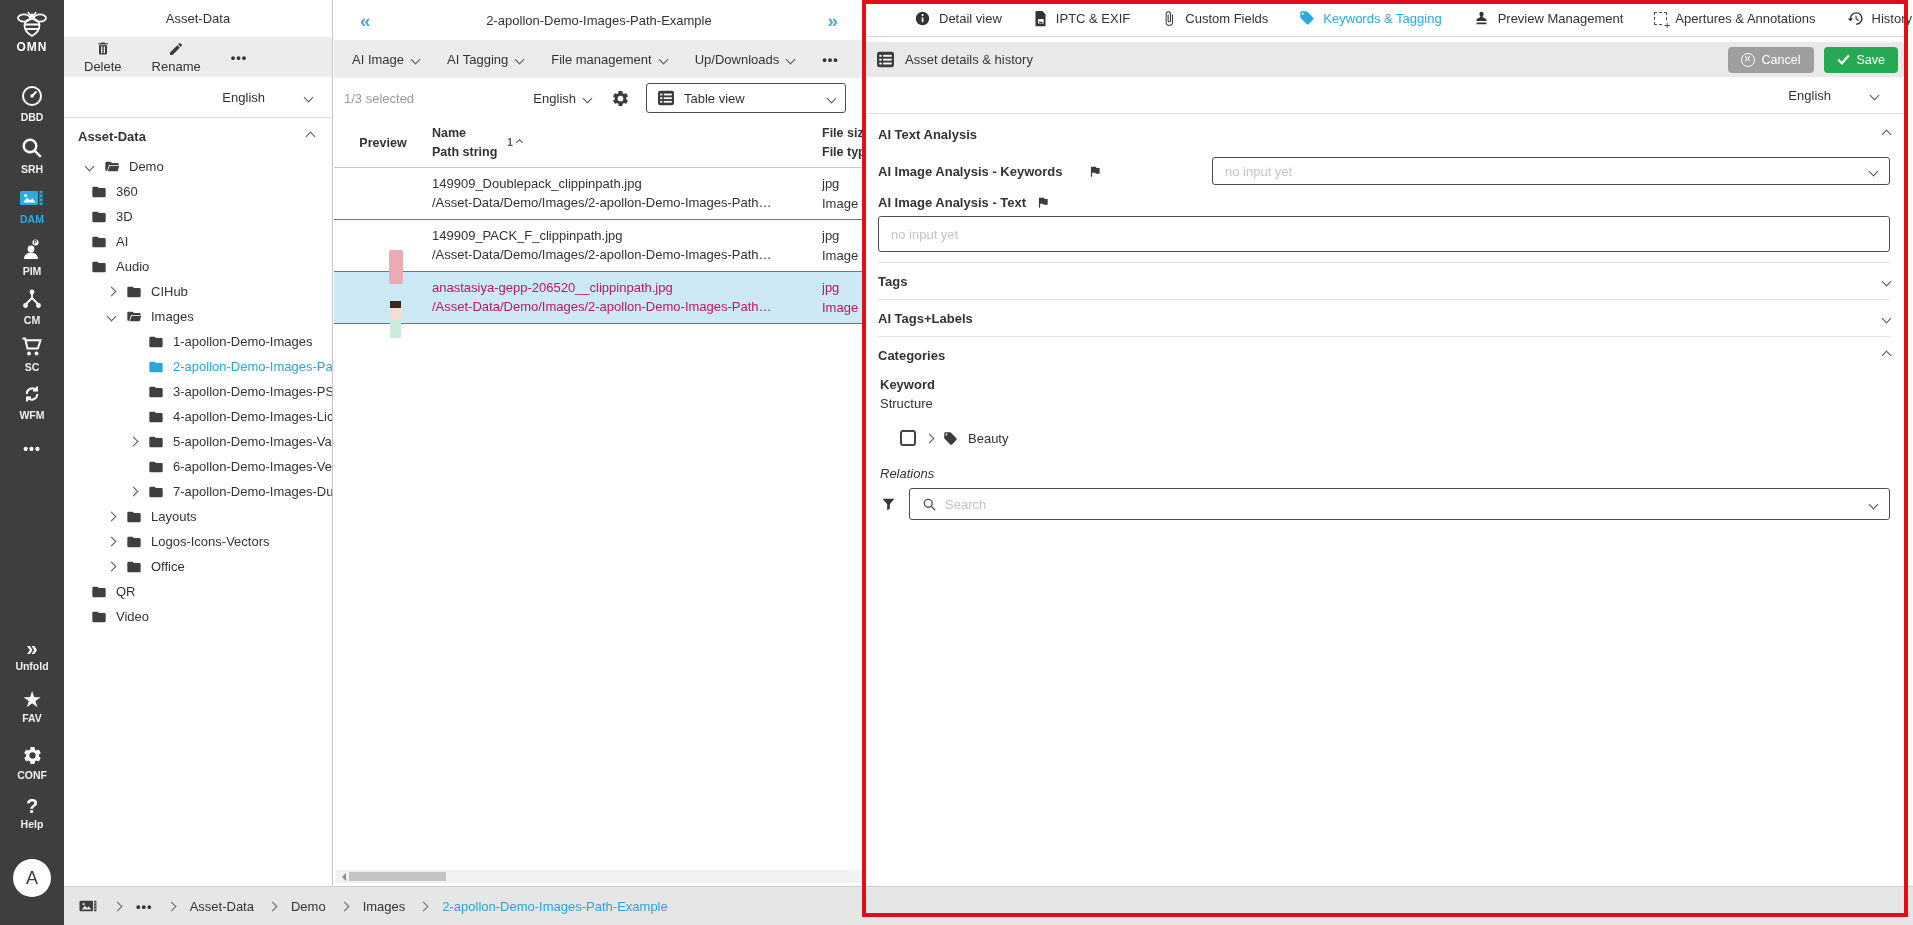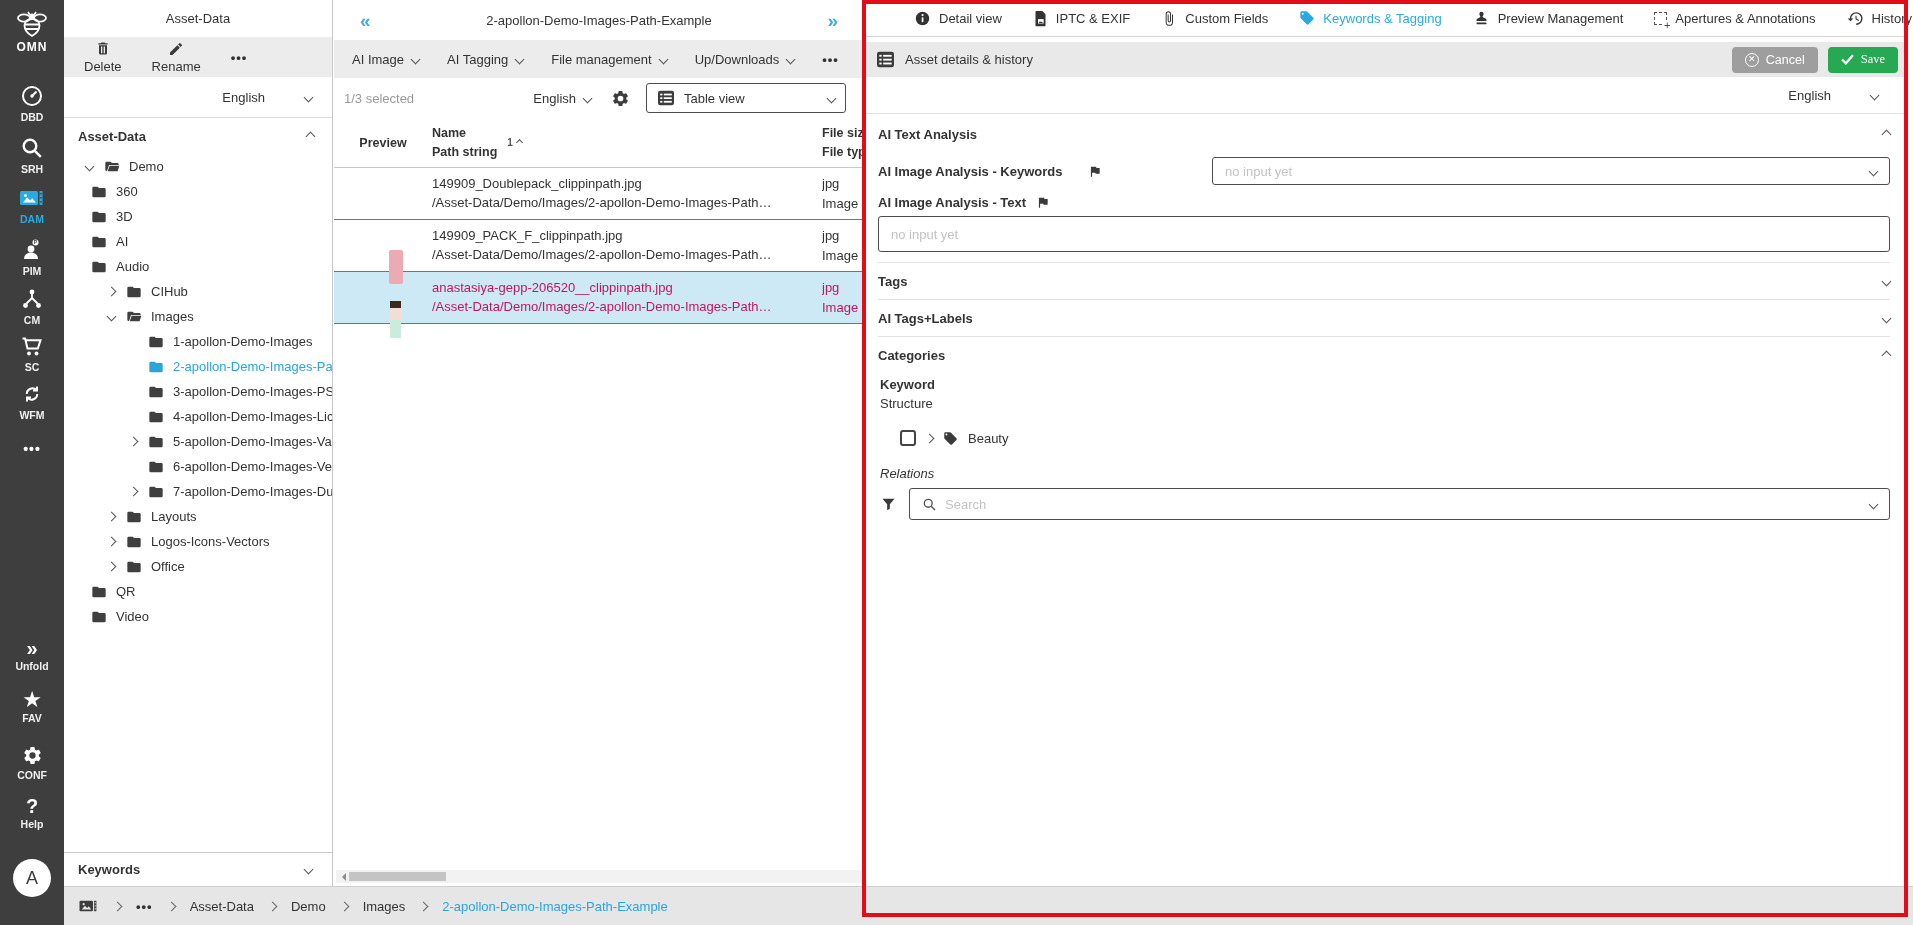--- a/index.html
+++ b/index.html
@@ -72,21 +72,21 @@
   
   .det { position:absolute; left:864px; top:0; width:1042px; height:886px; background:#fff; }
   .dp-tabs { height:37px; border-bottom:1px solid #d5d5d5; display:flex; align-items:center; gap:31px; padding-left:50px; }
   .tab { display:flex; align-items:center; gap:8px; cursor:pointer; white-space:nowrap; }
   .tab.active { color:#29abe2; }
   .dashrect { width:13px; height:13px; border:1.6px dashed #555; position:relative; }
   .dashrect::after { content:"+"; position:absolute; right:-4px; bottom:-7px; font-size:11px; color:#444; background:#fff; line-height:1; }
   .dp-action { margin-top:5px; height:35px; background:#e9e9e9; display:flex; align-items:center; gap:10px; padding:0 8px 0 12px; }
   .btn { height:26px; border-radius:4px; color:#fff; display:flex; align-items:center; gap:7px; padding:0 13px; font-size:12.5px; cursor:pointer; border:none; }
   .btn-cancel { background:#9e9e9e; margin-left:auto; }
-  .btn-save { background:#27a953;font-family:Liberation Serif, serif; }
+  .btn-save { background:#27a953; }
   .xcirc { width:14px; height:14px; border-radius:50%; border:1.5px solid #fff; display:flex; align-items:center; justify-content:center; font-size:9px; line-height:1; }
   .dp-lang { height:37px; display:flex; align-items:center; justify-content:flex-end; gap:40px; padding-right:28px; border-bottom:1px solid #e0e0e0; }
   .dp-body { padding:0 16px 0 14px; }
   .sec-head { height:40px; display:flex; align-items:center; font-weight:bold; }
   .sec-head .chv, .sec-row .chv { margin-left:auto; }
   .kw-row { height:34px; display:flex; align-items:center; gap:26px; }
   .kw-row .lbl, .txt-lblrow .lbl { font-weight:bold; }
   .selbox { margin-left:auto; width:678px; height:28px; border:1px solid #4d4d4d; border-radius:3px; display:flex; align-items:center; padding:0 12px; cursor:pointer; }
   .selbox .chv { margin-left:auto; }
   .placeholder { color:#c3c3c3; }
@@ -396,24 +396,20 @@
       <span>QR</span>
     </div>
     <div class="trow pl2n">
       <svg class="fold" width="18" height="16" viewBox="0 0 24 24" fill="#3f3f3f">
           <path d="M10 4l2 2h8a2 2 0 0 1 2 2v10a2 2 0 0 1-2 2H4a2 2 0 0 1-2-2V6a2 2 0 0 1 2-2h6z"></path>
         </svg>
       <span>Video</span>
     </div>
   </div>
 
-  <div class="tp-footer">
-    <span>Keywords</span>
-    <span class="chv"></span>
-  </div>
 </div>
 
 <div class="mid">
   <div class="mp-title">
     <span class="dblchev">«</span>
     <span class="ttl">2-apollon-Demo-Images-Path-Example</span>
     <span class="dblchev">»</span>
   </div>
 
   <div class="mp-toolbar">

